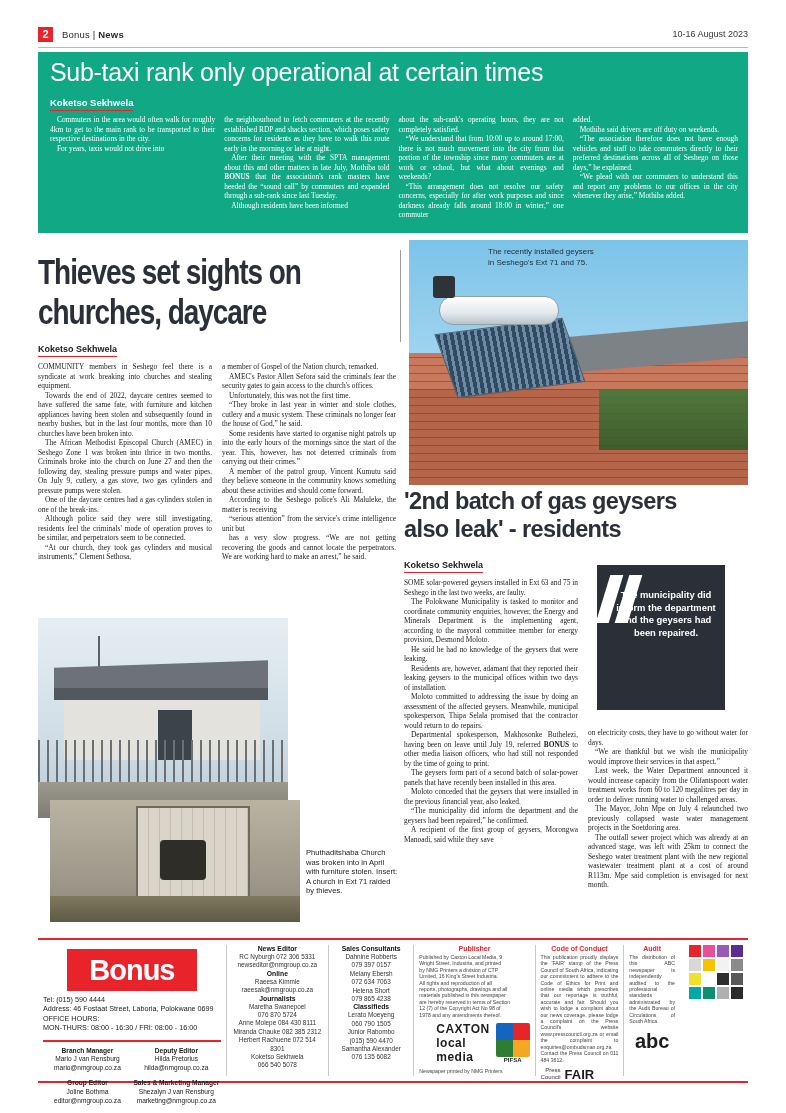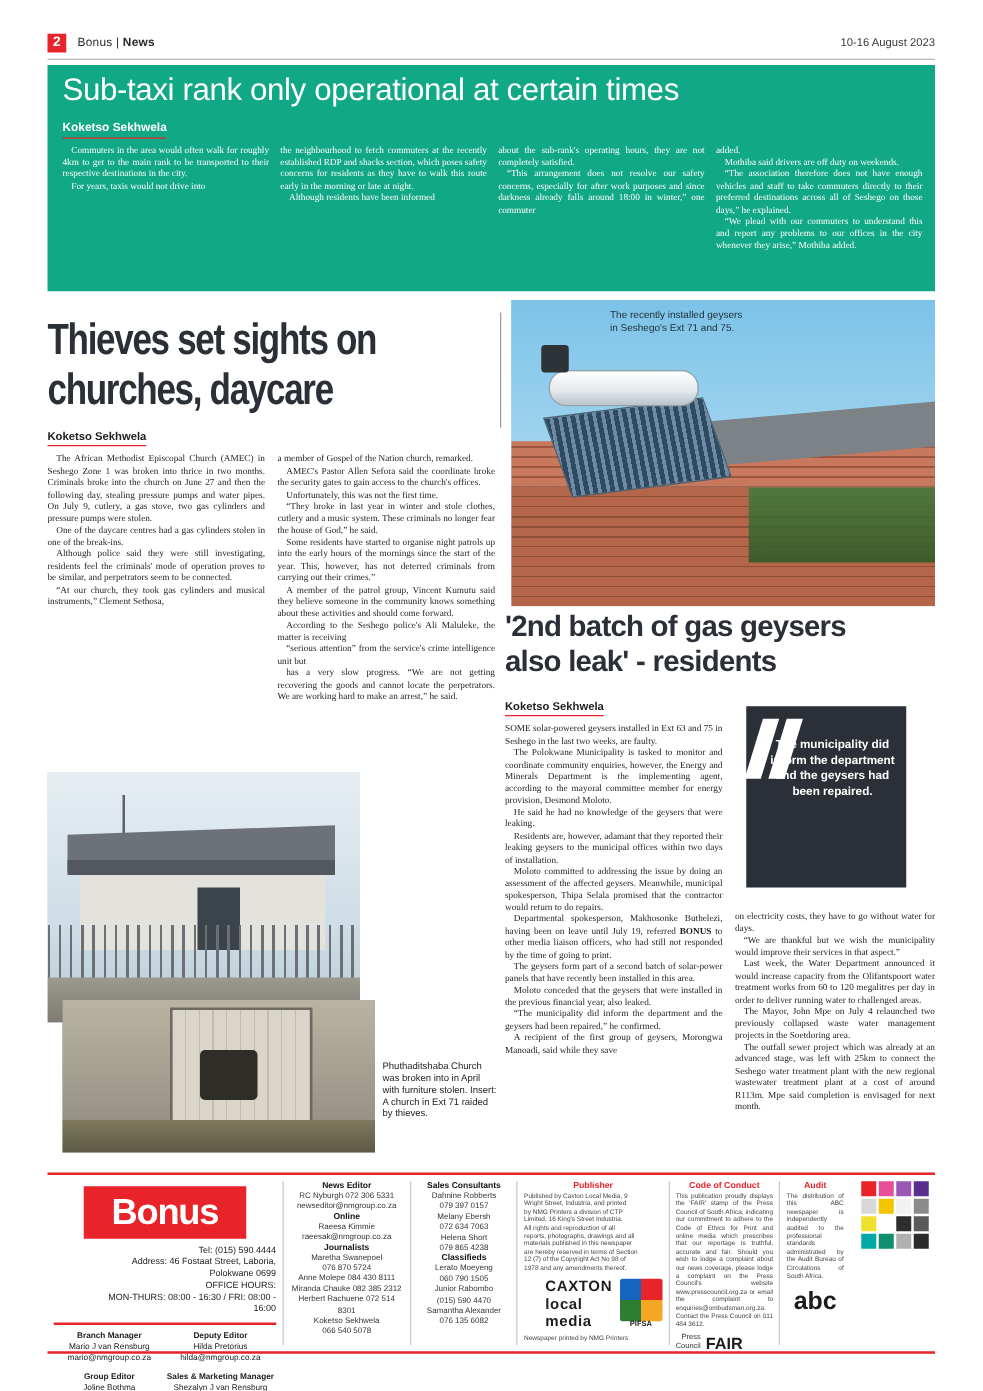--- a/index.html
+++ b/index.html
@@ -159,21 +159,21 @@
   .foot-hr.t{top:0;}
   .foot-hr.b{bottom:0;}
   .foot-inner{position:absolute;left:0;top:3px;width:710px;height:139px;display:flex;}
   .fcol{position:relative;padding:4px 5px 0 5px;}
   .fdiv{width:1px;background:#c9c9c9;margin:4px 0;}
   .logo{
     width:130px;height:42px;background:#e8232a;color:#fff;
     font-family:"Liberation Sans",sans-serif;font-weight:bold;font-size:29px;
     line-height:42px;text-align:center;letter-spacing:-1px;margin:4px auto 4px auto;
   }
-  .f-center{font-family:"Liberation Sans",sans-serif;font-size:7.2px;line-height:9.4px;text-align:right;color:#222;margin-left:40px;}
+  .f-center{font-family:"Liberation Sans",sans-serif;font-size:7.2px;line-height:9.4px;text-align:left;color:#222;}
   .f-sub{display:flex;margin-top:7px;border-top:2px solid #e8232a;padding-top:5px;}
   .f-sub .half{width:50%;text-align:center;font-family:"Liberation Sans",sans-serif;font-size:6.6px;line-height:8.6px;color:#222;}
   .f-sub .half b{font-weight:bold;}
   .f-sub .half p{margin:0 0 7px 0;}
   .fhead{font-family:"Liberation Sans",sans-serif;font-weight:bold;font-size:6.8px;color:#111;text-align:center;margin-bottom:1px;}
   .ftxt{font-family:"Liberation Sans",sans-serif;font-size:6.4px;line-height:8.4px;color:#333;text-align:center;}
   .pub-logo{font-family:"Liberation Sans",sans-serif;font-weight:bold;font-size:12px;color:#1d1d1f;letter-spacing:.5px;}
   .pifsa{
     width:34px;height:34px;background:conic-gradient(#e8232a 0 25%,#f5a623 0 50%,#2e7d32 0 75%,#1565c0 0 100%);
     border-radius:2px;
@@ -204,51 +204,55 @@
   <div class="teal">
     <div class="hl">Sub-taxi rank only operational at certain times</div>
     <div class="byline1">Koketso Sekhwela</div>
     <div class="tealcols">
       <div class="tealcol">
           <p>Commuters in the area would often walk for roughly 4km to get to the main rank to be transported to their respective destinations in the city.</p>
           <p>For years, taxis would not drive into</p>
         </div>
       <div class="tealcol">
           <p class="first">the neighbourhood to fetch commuters at the recently established RDP and shacks section, which poses safety concerns for residents as they have to walk this route early in the morning or late at night.</p>
+          <p>After their meeting with the SPTA management about this and other matters in late July, Mothiba told <b>BONUS</b> that the association's rank masters have heeded the “sound call” by commuters and expanded through a sub-rank since last Tuesday.</p>
           <p>Although residents have been informed</p>
         </div>
       <div class="tealcol">
           <p class="first">about the sub-rank's operating hours, they are not completely satisfied.</p>
+          <p>“We understand that from 10:00 up to around 17:00, there is not much movement into the city from that portion of the township since many commuters are at work or school, but what about evenings and weekends?</p>
           <p>“This arrangement does not resolve our safety concerns, especially for after work purposes and since darkness already falls around 18:00 in winter,” one commuter</p>
         </div>
       <div class="tealcol">
           <p class="first">added.</p>
           <p>Mothiba said drivers are off duty on weekends.</p>
           <p>“The association therefore does not have enough vehicles and staff to take commuters directly to their preferred destinations across all of Seshego on those days,” he explained.</p>
           <p>“We plead with our commuters to understand this and report any problems to our offices in the city whenever they arise,” Mothiba added.</p>
         </div>
     </div>
   </div>
 
   <div class="hl2">
     <div>Thieves set sights on</div>
     <div>churches, daycare</div>
   </div>
   <div class="vsep"></div>
   <div class="byline2">Koketso Sekhwela</div>
   <div class="a2cols">
     <div class="a2col">
+        <p class="first">COMMUNITY members in Seshego feel there is a syndicate at work breaking into churches and stealing equipment.</p>
+        <p>Towards the end of 2022, daycare centres seemed to have suffered the same fate, with furniture and kitchen appliances having been stolen and subsequently found in nearby bushes, but in the last four months, more than 10 churches have been broken into.</p>
         <p>The African Methodist Episcopal Church (AMEC) in Seshego Zone 1 was broken into thrice in two months. Criminals broke into the church on June 27 and then the following day, stealing pressure pumps and water pipes. On July 9, cutlery, a gas stove, two gas cylinders and pressure pumps were stolen.</p>
         <p>One of the daycare centres had a gas cylinders stolen in one of the break-ins.</p>
         <p>Although police said they were still investigating, residents feel the criminals' mode of operation proves to be similar, and perpetrators seem to be connected.</p>
         <p>“At our church, they took gas cylinders and musical instruments,” Clement Sethosa,</p>
       </div>
     <div class="a2col">
         <p class="first">a member of Gospel of the Nation church, remarked.</p>
-        <p>AMEC's Pastor Allen Sefora said the coordinate broke the security gates to gain access to the church's offices.</p>
+        <p>AMEC's Pastor Allen Sefora said the criminals fear the security gates to gain access to the church's offices.</p>
         <p>Unfortunately, this was not the first time.</p>
         <p>“They broke in last year in winter and stole clothes, cutlery and a music system. These criminals no longer fear the house of God,” he said.</p>
         <p>Some residents have started to organise night patrols up into the early hours of the mornings since the start of the year. This, however, has not deterred criminals from carrying out their crimes.”</p>
         <p>A member of the patrol group, Vincent Kumutu said they believe someone in the community knows something about these activities and should come forward.</p>
         <p>According to the Seshego police's Ali Maluleke, the matter is receiving</p>
         <p>“serious attention” from the service's crime intelligence unit but</p>
         <p>has a very slow progress. “We are not getting recovering the goods and cannot locate the perpetrators. We are working hard to make an arrest,” he said.</p>
       </div>
   </div>
 

